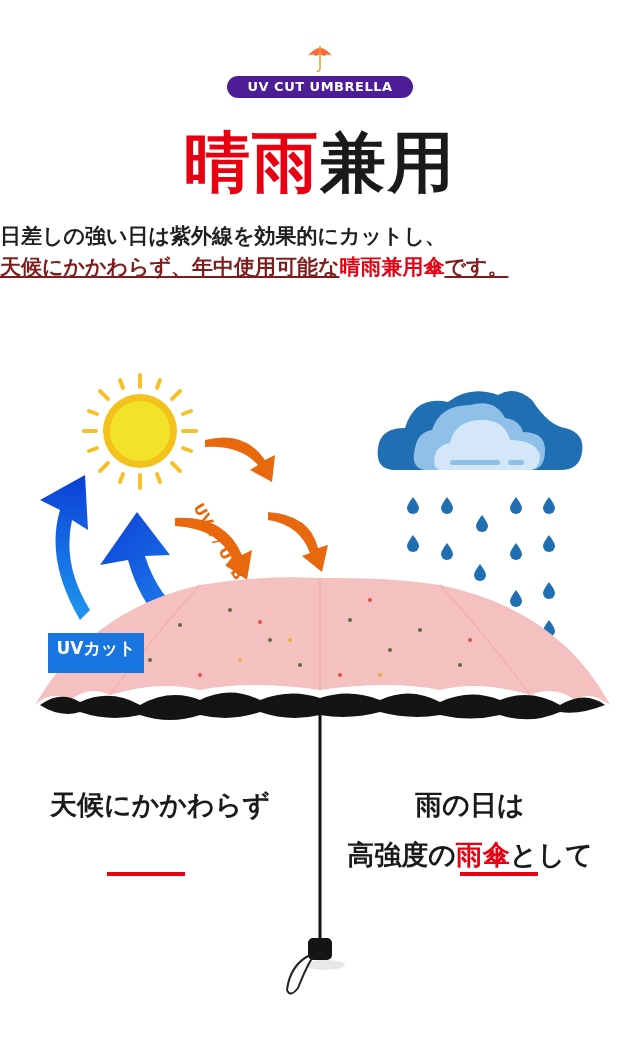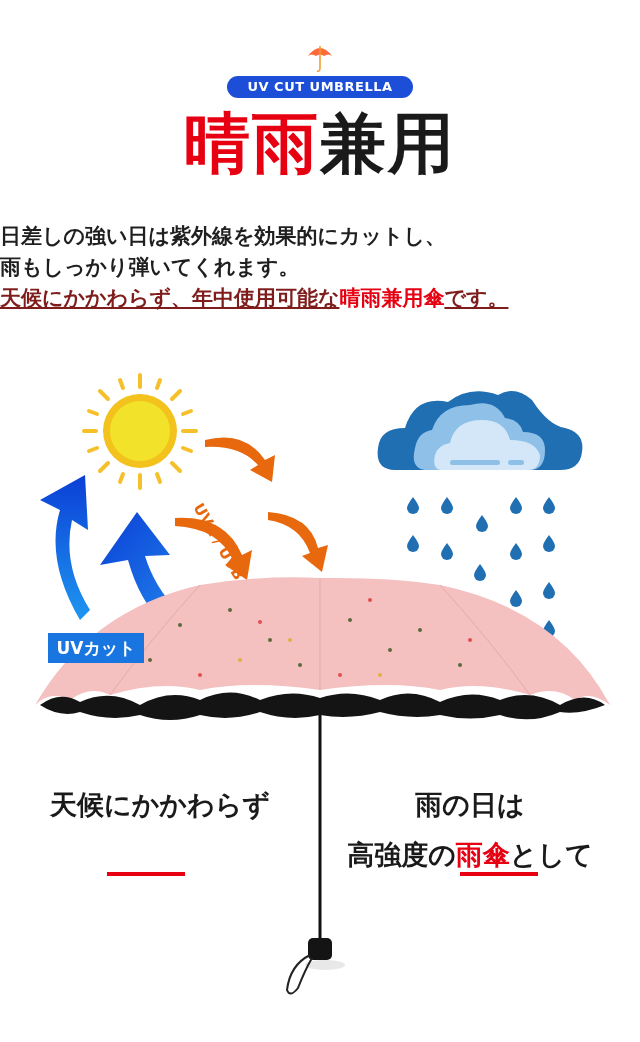--- a/index.html
+++ b/index.html
@@ -3,46 +3,46 @@
 <meta charset="utf-8">
 <style>
   * { margin: 0; padding: 0; box-sizing: border-box; }
   html, body { width: 640px; height: 1042px; background: #ffffff; overflow: hidden; }
   body { position: relative; font-family: "DejaVu Sans", sans-serif; color: #1a1a1a; }
 
   .top-icon { position: absolute; left: 306px; top: 42px; width: 28px; height: 32px; }
 
   .badge {
     position: absolute; left: 227px; top: 76px; width: 186px; height: 22px;
-    background: #1d4ed8; border-radius: 11px; color: #fff;
+    background: #4c1d95; border-radius: 11px; color: #fff;
     font-family: "DejaVu Sans", sans-serif; font-weight: bold; font-size: 13px;
     text-align: center; line-height: 22px; letter-spacing: 0.5px;
   }
 
   .title {
-    position: absolute; left: 0; top: 104px; width: 640px; text-align: center;
+    position: absolute; left: 0; top: 123px; width: 640px; text-align: center;
     font-family: "DejaVu Sans", sans-serif; font-weight: bold; font-size: 66px; line-height: 80px;
     letter-spacing: 2px;
   }
   .title .red { color: #e60012; }
   .title .black { color: #1a1a1a; }
 
   .desc {
     position: absolute; left: 0; top: 221px; width: 640px; text-align: left;
     font-family: "DejaVu Sans", sans-serif; font-weight: bold; font-size: 21px; line-height: 31px;
   }
   .desc .l1, .desc .l2 { color: #1f1f1f; display: block; }
   .desc .l3 { display: block; }
   .desc .blue { color: #7f1d1d; text-decoration: underline; }
   .desc .red { color: #e60012; }
 
   .illustration { position: absolute; left: 0; top: 340px; width: 640px; height: 400px; }
 
   .uvcut-label {
-    position: absolute; left: 48px; top: 633px; width: 96px; height: 30px;
+    position: absolute; left: 48px; top: 633px; width: 96px; height: 40px;
     background: #1976e0; color: #fff; font-weight: bold; font-size: 17px;
     text-align: center; line-height: 30px;
   }
 
   .uv-text {
     position: absolute; left: 205px; top: 500px;
     color: #e8680e; font-weight: bold; font-size: 15px;
     transform: rotate(60deg); transform-origin: left top;
   }
 
@@ -67,21 +67,20 @@
 </svg>
 
 <div class="badge">UV CUT UMBRELLA</div>
 
 <div class="title">
   <span class="red">晴雨</span><span class="black">兼用</span>
 </div>
 
 <div class="desc">
   <span class="l1">日差しの強い日は紫外線を効果的にカットし、</span>
-  <span class="l2">雨もしっかり弾いてくれます。</span>
   <span class="l3"><span class="blue">天候にかかわらず、年中使用可能な</span><span class="red">晴雨兼用傘</span><span class="blue">です。</span></span>
 </div>
 
 <svg class="illustration" viewBox="0 340 640 400">
   <defs>
     <linearGradient id="blueArrow" x1="0" y1="0" x2="0" y2="1">
       <stop offset="0" stop-color="#0b3fd6"></stop>
       <stop offset="1" stop-color="#1e96f0"></stop>
     </linearGradient>
     <linearGradient id="blueArrow2" x1="0" y1="0" x2="1" y2="1">

